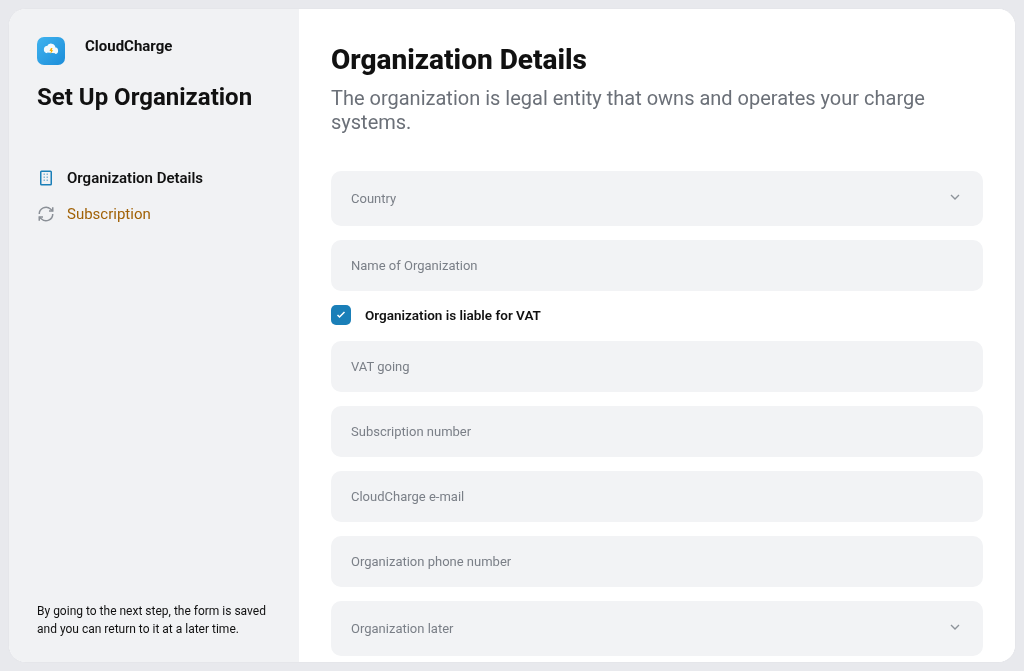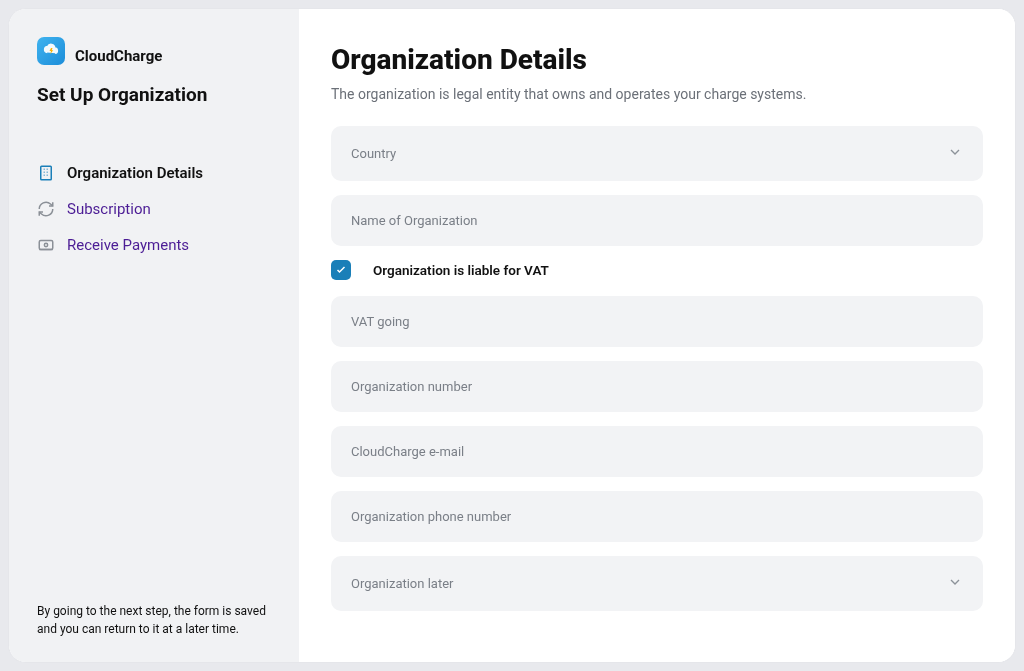--- a/index.html
+++ b/index.html
@@ -20,54 +20,54 @@
       overflow: hidden;
       border: 1px solid #e5e6ea;
     }
     .sidebar {
       width: 290px;
       background: #f1f2f4;
       display: flex;
       flex-direction: column;
       padding: 28px 18px 20px 28px;
     }
-    .brand-row { display: flex; align-items: flex-end; gap: 10px; margin-bottom: 18px; }
+    .brand-row { display: flex; align-items: flex-start; gap: 20px; margin-bottom: 18px; }
     .brand-logo {
       width: 28px; height: 28px; border-radius: 7px;
       background: linear-gradient(135deg,#3fb3ef,#1c8dd9);
       display:flex; align-items:center; justify-content:center;
     }
     .brand-logo svg { width: 18px; height: 18px; }
     .brand-name { font-weight: 700; font-size: 15px; color:#111; }
-    .sidebar-title { font-size: 19px; font-weight: 700; color:#111; margin-bottom: 58px; }
+    .sidebar-title { font-size: 24px; font-weight: 700; color:#111; margin-bottom: 58px; }
     .nav { display:flex; flex-direction:column; gap: 18px; }
-    .nav-item { display:flex; align-items:center; gap: 12px; font-size: 15px; color:#4c1d95; cursor:pointer; }
+    .nav-item { display:flex; align-items:center; gap: 12px; font-size: 15px; color:#a16207; cursor:pointer; }
     .nav-item.active { color:#111; font-weight: 600; }
     .nav-item.active .nav-icon { color:#1a7fb8; }
     .nav-icon { width:18px; height:18px; color:#8b9097; flex:0 0 18px; }
     .sidebar-footer { margin-top:auto; font-size: 12px; color:#111; line-height:1.45; padding-right: 4px; padding-bottom: 4px;}
 
     .main { flex:1; background:#fff; padding: 34px 32px 0 32px; overflow:hidden; position:relative; }
     .main-inner { height:100%; overflow-y:auto; padding-bottom: 0; }
     .page-title { font-size: 28px; font-weight: 800; color:#111; margin-bottom: 10px; }
-    .page-subtitle { font-size: 14px; color:#6b7078; margin-bottom: 24px; }
+    .page-subtitle { font-size: 20px; color:#6b7078; margin-bottom: 37px; }
 
     .field {
       background:#f2f3f5;
       border-radius: 10px;
       padding: 18px 20px;
       margin-bottom: 14px;
       display:flex; align-items:center; justify-content:space-between;
       font-size: 13px; color:#7a7f87;
       cursor: text;
     }
     .field.select { cursor:pointer; }
     .chev { width:16px; height:16px; color:#8d9299; }
 
-    .checkbox-row { display:flex; align-items:center; gap:22px; margin: 4px 0 16px 0; }
+    .checkbox-row { display:flex; align-items:center; gap:14px; margin: 4px 0 16px 0; }
     .checkbox {
       width:20px; height:20px; border-radius:5px; background:#1a7fb8;
       display:flex; align-items:center; justify-content:center; cursor:pointer;
     }
     .checkbox svg { width:12px; height:12px; color:#fff; }
     .checkbox-label { font-size:13.5px; font-weight:600; color:#111; }
   </style>
 </head>
 <body>
 
@@ -98,30 +98,20 @@
         <span class="nav-icon">
           <svg viewBox="0 0 24 24" fill="none" stroke="currentColor" stroke-width="2">
               <path d="M3 12a9 9 0 0 1 15-6.7L21 8"></path>
               <path d="M21 3v5h-5"></path>
               <path d="M21 12a9 9 0 0 1-15 6.7L3 16"></path>
               <path d="M3 21v-5h5"></path>
             </svg>
         </span>
         <span>Subscription</span>
       </div>
-      <div class="nav-item">
-        <span class="nav-icon">
-          <svg viewBox="0 0 24 24" fill="none" stroke="currentColor" stroke-width="2">
-              <rect x="3" y="6" width="18" height="12" rx="2"></rect>
-              <circle cx="12" cy="12" r="2.2"></circle>
-              <path d="M3 18h18"></path>
-            </svg>
-        </span>
-        <span>Receive Payments</span>
-      </div>
     </nav>
 
     <div class="sidebar-footer">By going to the next step, the form is saved and you can return to it at a later time.</div>
   </aside>
 
   <main class="main">
     <div class="main-inner">
       <h1 class="page-title">Organization Details</h1>
       <p class="page-subtitle">The organization is legal entity that owns and operates your charge systems.</p>
 
@@ -145,21 +135,21 @@
             </svg>
         </div>
         <span class="checkbox-label">Organization is liable for VAT</span>
       </div>
 
       <div class="field">
         <span>VAT going</span>
       </div>
 
       <div class="field">
-        <span>Organization number</span>
+        <span>Subscription number</span>
       </div>
 
       <div class="field">
         <span>CloudCharge e-mail</span>
       </div>
 
       <div class="field">
         <span>Organization phone number</span>
       </div>
 

